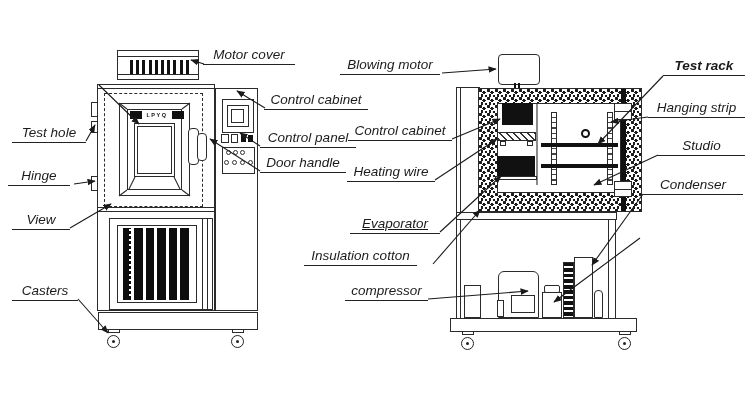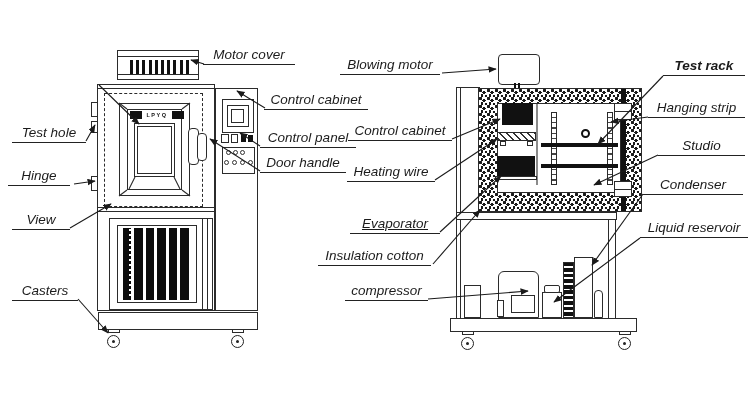--- a/index.html
+++ b/index.html
@@ -189,21 +189,20 @@
   <div class="lbl" style="left:12px;top:212px;width:58px;">View</div>
   <div class="lbl" style="left:12px;top:283px;width:66px;">Casters</div>
   <div class="lbl" style="left:264px;top:92px;width:104px;">Control cabinet</div>
   <div class="lbl" style="left:260px;top:130px;width:96px;">Control panel</div>
   <div class="lbl" style="left:260px;top:155px;width:86px;">Door handle</div>
 
   <div class="lbl" style="left:340px;top:57px;width:100px;">Blowing motor</div>
   <div class="lbl" style="left:348px;top:123px;width:104px;">Control cabinet</div>
   <div class="lbl" style="left:347px;top:164px;width:88px;">Heating wire</div>
   <div class="lbl" style="left:350px;top:216px;width:90px;text-decoration:underline;">Evaporator</div>
-  <div class="lbl" style="left:318px;top:248px;width:113px;">Insulation cotton</div>
+  <div class="lbl" style="left:304px;top:248px;width:113px;">Insulation cotton</div>
   <div class="lbl" style="left:345px;top:283px;width:83px;">compressor</div>
   <div class="lbl" style="left:663px;top:58px;width:82px;font-weight:bold;">Test rack</div>
   <div class="lbl" style="left:648px;top:100px;width:97px;">Hanging strip</div>
   <div class="lbl" style="left:658px;top:138px;width:87px;font-style:italic;">Studio</div>
   <div class="lbl" style="left:643px;top:177px;width:100px;">Condenser</div>
-  <div class="lbl" style="left:640px;top:220px;width:108px;">Liquid reservoir</div>
 
 </div>
 
 </body></html>

